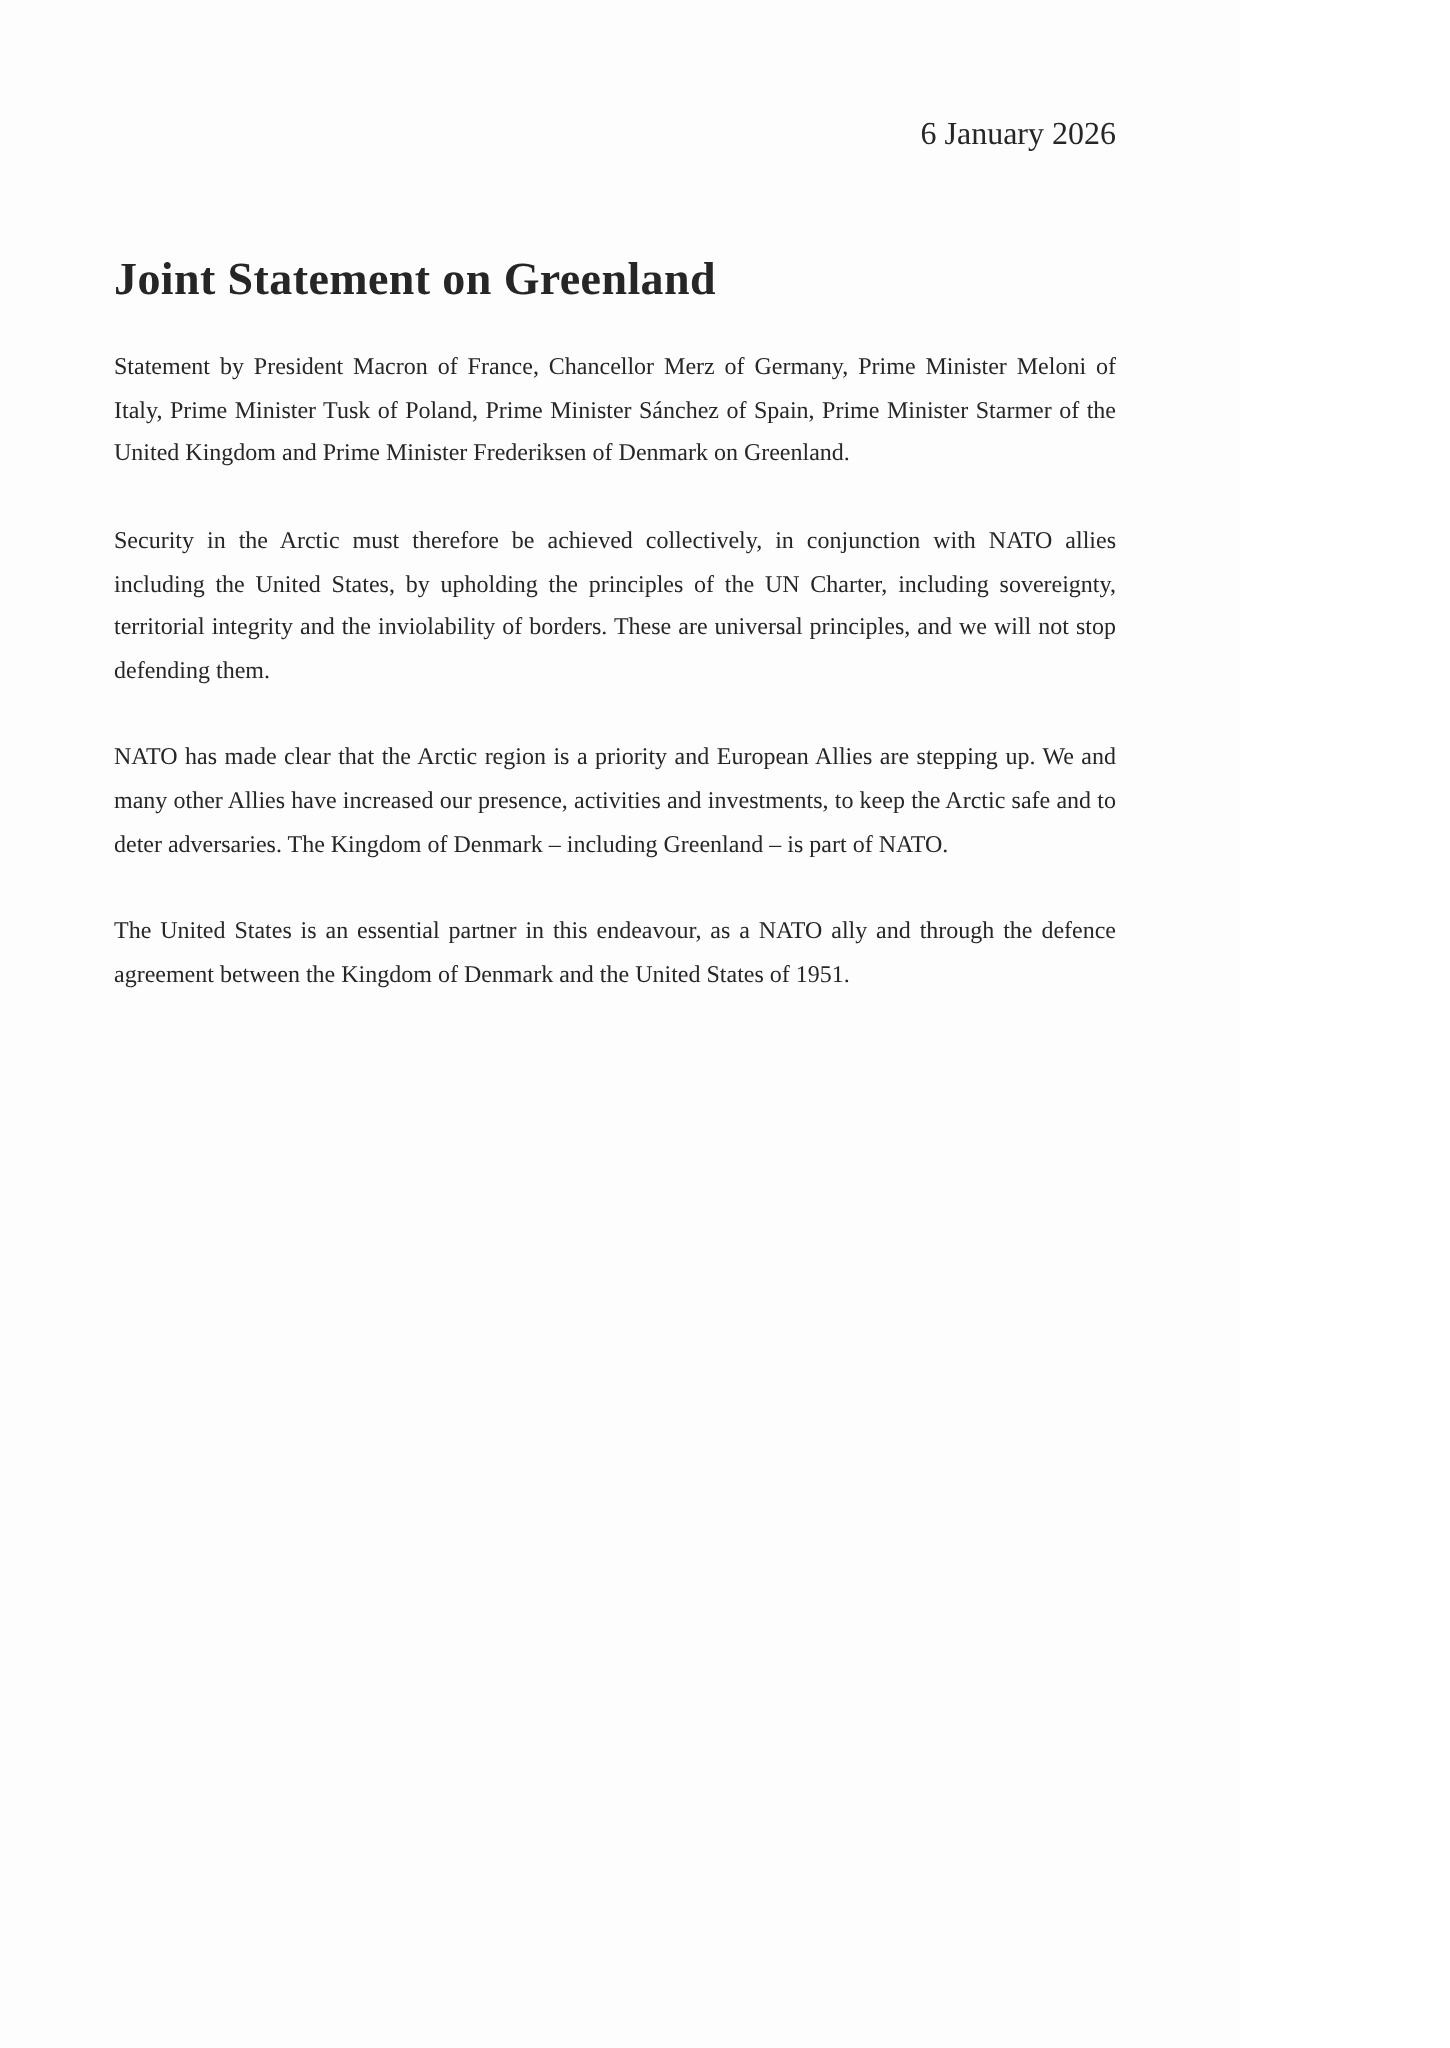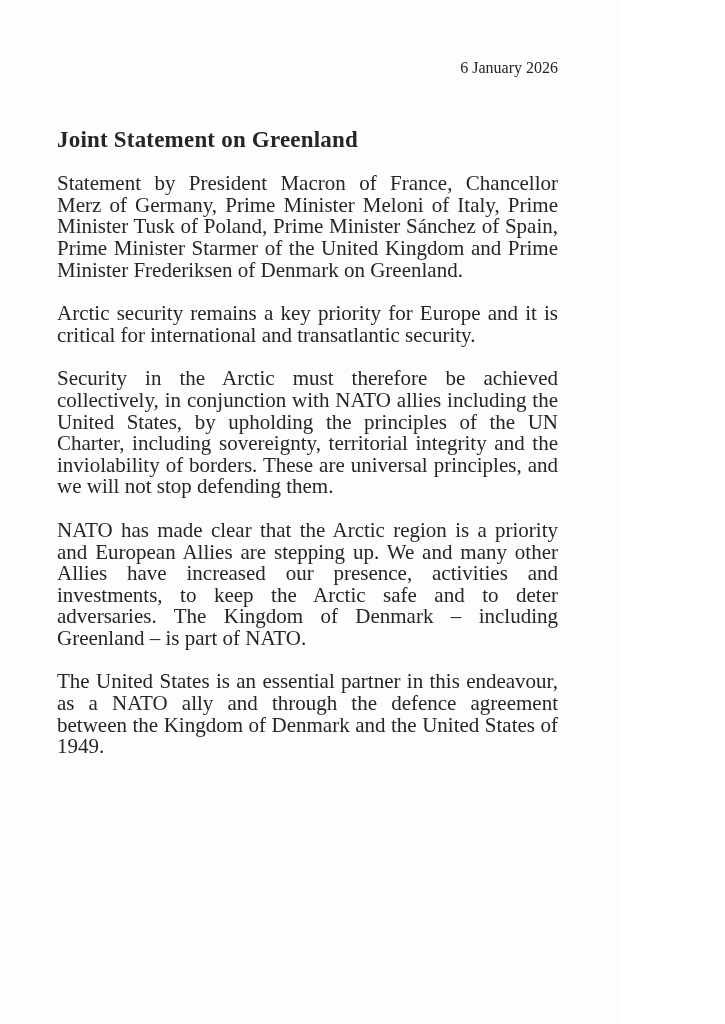--- a/index.html
+++ b/index.html
@@ -24,34 +24,33 @@
     line-height: 1.2;
     margin: 0 0 50px 0;
   }
   .page-title {
     font-size: 23px;
     font-weight: bold;
     margin: 4px 0 20px 0;
     letter-spacing: 0.2px;
   }
   .statement-body p {
-    font-size: 21px;
+    font-size: 12px;
     line-height: 21.6px;
     text-align: justify;
     margin: 0 0 22px 0;
   }
 </style>
 </head>
 <body>
 
 <div class="page">
   <div class="date-line">6 January 2026</div>
 
   <h1 class="page-title">Joint Statement on Greenland</h1>
 
   <div class="statement-body">
       <p>Statement by President Macron of France, Chancellor Merz of Germany, Prime Minister Meloni of Italy, Prime Minister Tusk of Poland, Prime Minister Sánchez of Spain, Prime Minister Starmer of the United Kingdom and Prime Minister Frederiksen of Denmark on Greenland.</p>
-      <p>Arctic security remains a key priority for Europe and it is critical for international and transatlantic security.</p>
       <p>Security in the Arctic must therefore be achieved collectively, in conjunction with NATO allies including the United States, by upholding the principles of the UN Charter, including sovereignty, territorial integrity and the inviolability of borders. These are universal principles, and we will not stop defending them.</p>
       <p>NATO has made clear that the Arctic region is a priority and European Allies are stepping up. We and many other Allies have increased our presence, activities and investments, to keep the Arctic safe and to deter adversaries. The Kingdom of Denmark – including Greenland – is part of NATO.</p>
-      <p>The United States is an essential partner in this endeavour, as a NATO ally and through the defence agreement between the Kingdom of Denmark and the United States of 1949.</p>
+      <p>The United States is an essential partner in this endeavour, as a NATO ally and through the defence agreement between the Kingdom of Denmark and the United States of 1951.</p>
     </div>
 </div>
 
 </body></html>

